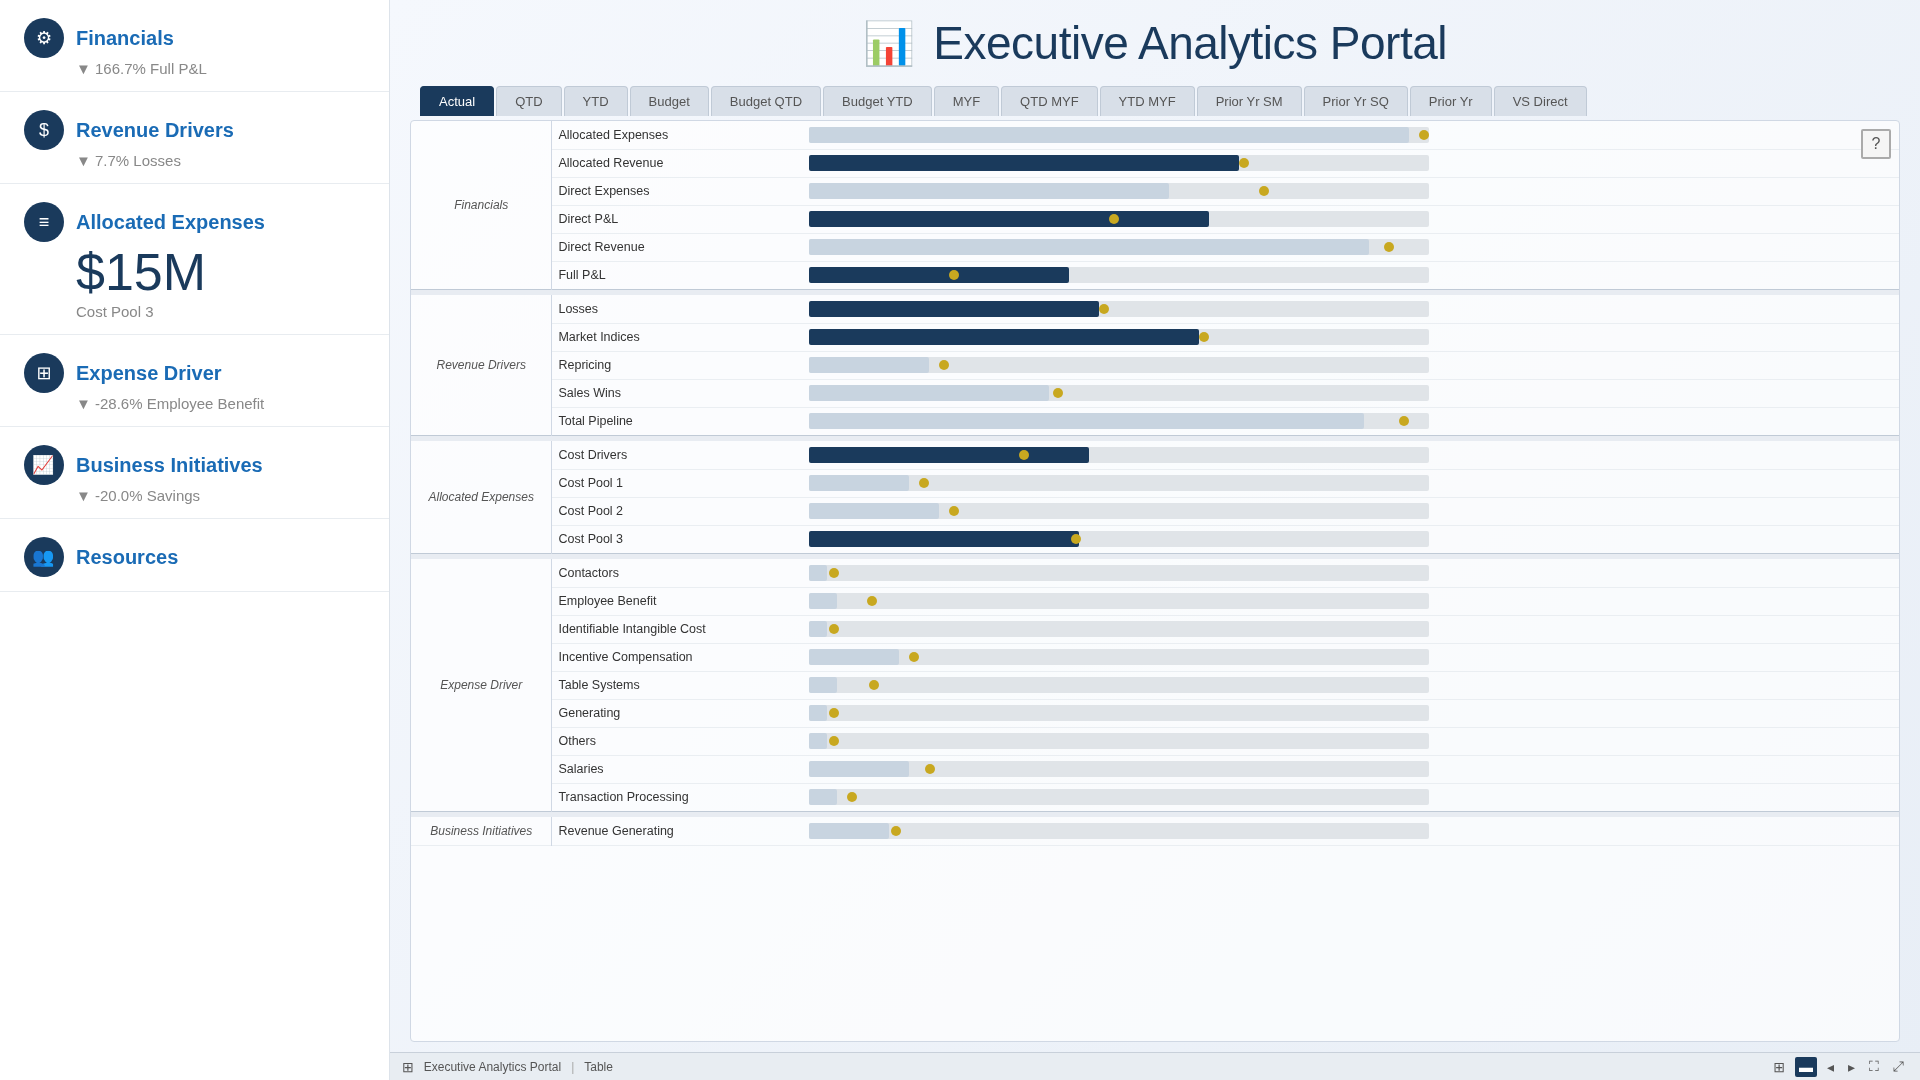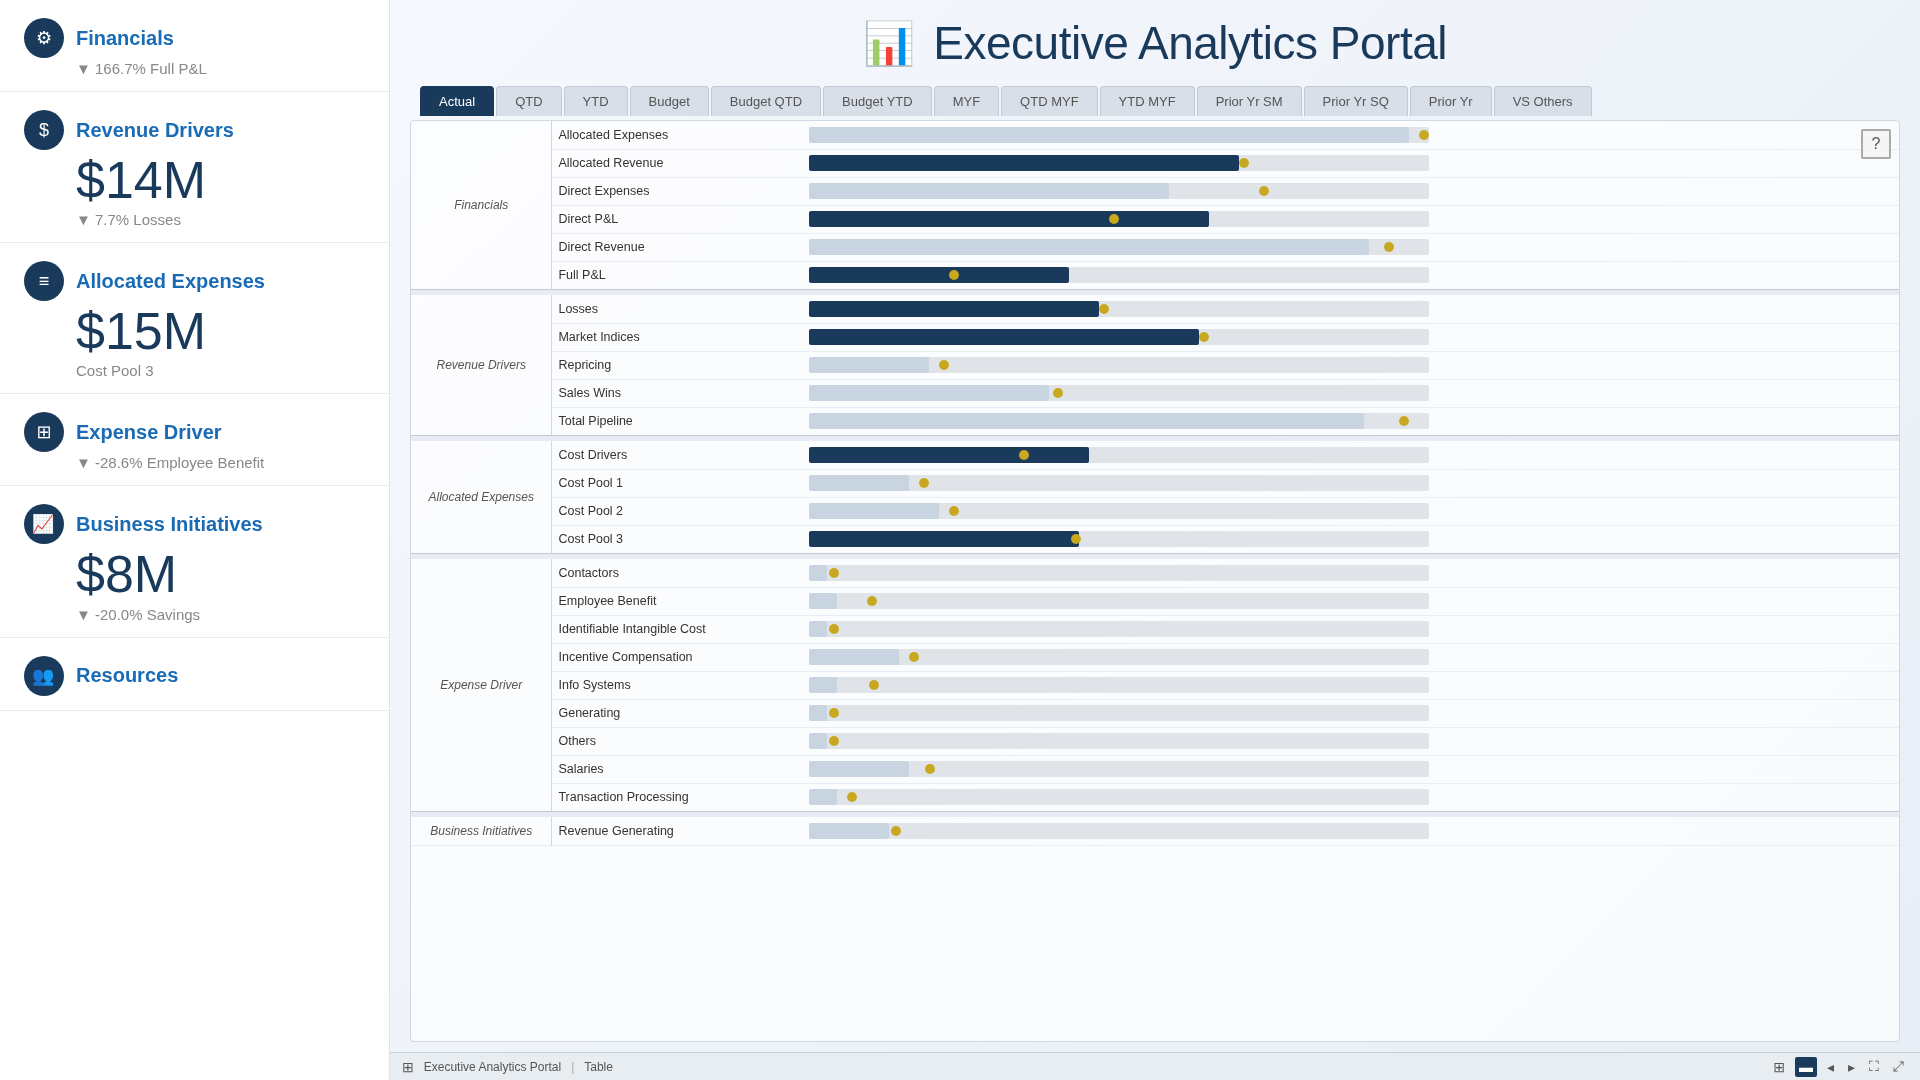--- a/index.html
+++ b/index.html
@@ -232,21 +232,20 @@
       <div class="sidebar-icon">⚙</div>
       <span class="sidebar-card-title">Financials</span>
     </div>
     <div class="sidebar-card-sub negative">▼ 166.7% Full P&amp;L</div>
   </div>
     <div class="sidebar-card">
     <div class="sidebar-card-header">
       <div class="sidebar-icon">$</div>
       <span class="sidebar-card-title">Revenue Drivers</span>
     </div>
-    <div class="sidebar-card-value">$14M</div>
     <div class="sidebar-card-sub negative">▼ 7.7% Losses</div>
   </div>
     <div class="sidebar-card">
     <div class="sidebar-card-header">
       <div class="sidebar-icon">≡</div>
       <span class="sidebar-card-title">Allocated Expenses</span>
     </div>
     <div class="sidebar-card-value">$15M</div>
     <div class="sidebar-card-sub normal">Cost Pool 3</div>
   </div>
@@ -255,21 +254,20 @@
       <div class="sidebar-icon">⊞</div>
       <span class="sidebar-card-title">Expense Driver</span>
     </div>
     <div class="sidebar-card-sub negative">▼ -28.6% Employee Benefit</div>
   </div>
     <div class="sidebar-card">
     <div class="sidebar-card-header">
       <div class="sidebar-icon">📈</div>
       <span class="sidebar-card-title">Business Initiatives</span>
     </div>
-    <div class="sidebar-card-value">$8M</div>
     <div class="sidebar-card-sub negative">▼ -20.0% Savings</div>
   </div>
     <div class="sidebar-card">
     <div class="sidebar-card-header">
       <div class="sidebar-icon">👥</div>
       <span class="sidebar-card-title">Resources</span>
     </div>
 
   </div>
   </div>
@@ -288,21 +286,21 @@
       <div class="tab">YTD</div>
       <div class="tab">Budget</div>
       <div class="tab">Budget QTD</div>
       <div class="tab">Budget YTD</div>
       <div class="tab">MYF</div>
       <div class="tab">QTD MYF</div>
       <div class="tab">YTD MYF</div>
       <div class="tab">Prior Yr SM</div>
       <div class="tab">Prior Yr SQ</div>
       <div class="tab">Prior Yr</div>
-      <div class="tab">VS Others</div>
+      <div class="tab">VS Direct</div>
     </div>
 
   <div id="chart-area">
     <div class="help-btn">?</div>
     <table class="chart-table">
       <tbody id="chart-tbody">
       <tr class="chart-row">
             <td class="group-label-cell" rowspan="6">Financials</td>
             <td class="row-label-cell">Allocated Expenses</td>
             <td class="bar-cell">
@@ -499,21 +497,21 @@
             <td class="row-label-cell">Incentive Compensation</td>
             <td class="bar-cell">
       <div class="bar-container" style="width:620px;">
         <div class="bar-bg" style="width:620px;"></div>
         <div class="bar-fill light" style="width:90px;"></div>
         <div class="bar-dot" style="left:100px;"></div>
       </div>
     </td>
           </tr>
           <tr class="chart-row">
-            <td class="row-label-cell">Info Systems</td>
+            <td class="row-label-cell">Table Systems</td>
             <td class="bar-cell">
       <div class="bar-container" style="width:620px;">
         <div class="bar-bg" style="width:620px;"></div>
         <div class="bar-fill light" style="width:28px;"></div>
         <div class="bar-dot" style="left:60px;"></div>
       </div>
     </td>
           </tr>
           <tr class="chart-row">
             <td class="row-label-cell">Generating</td>

